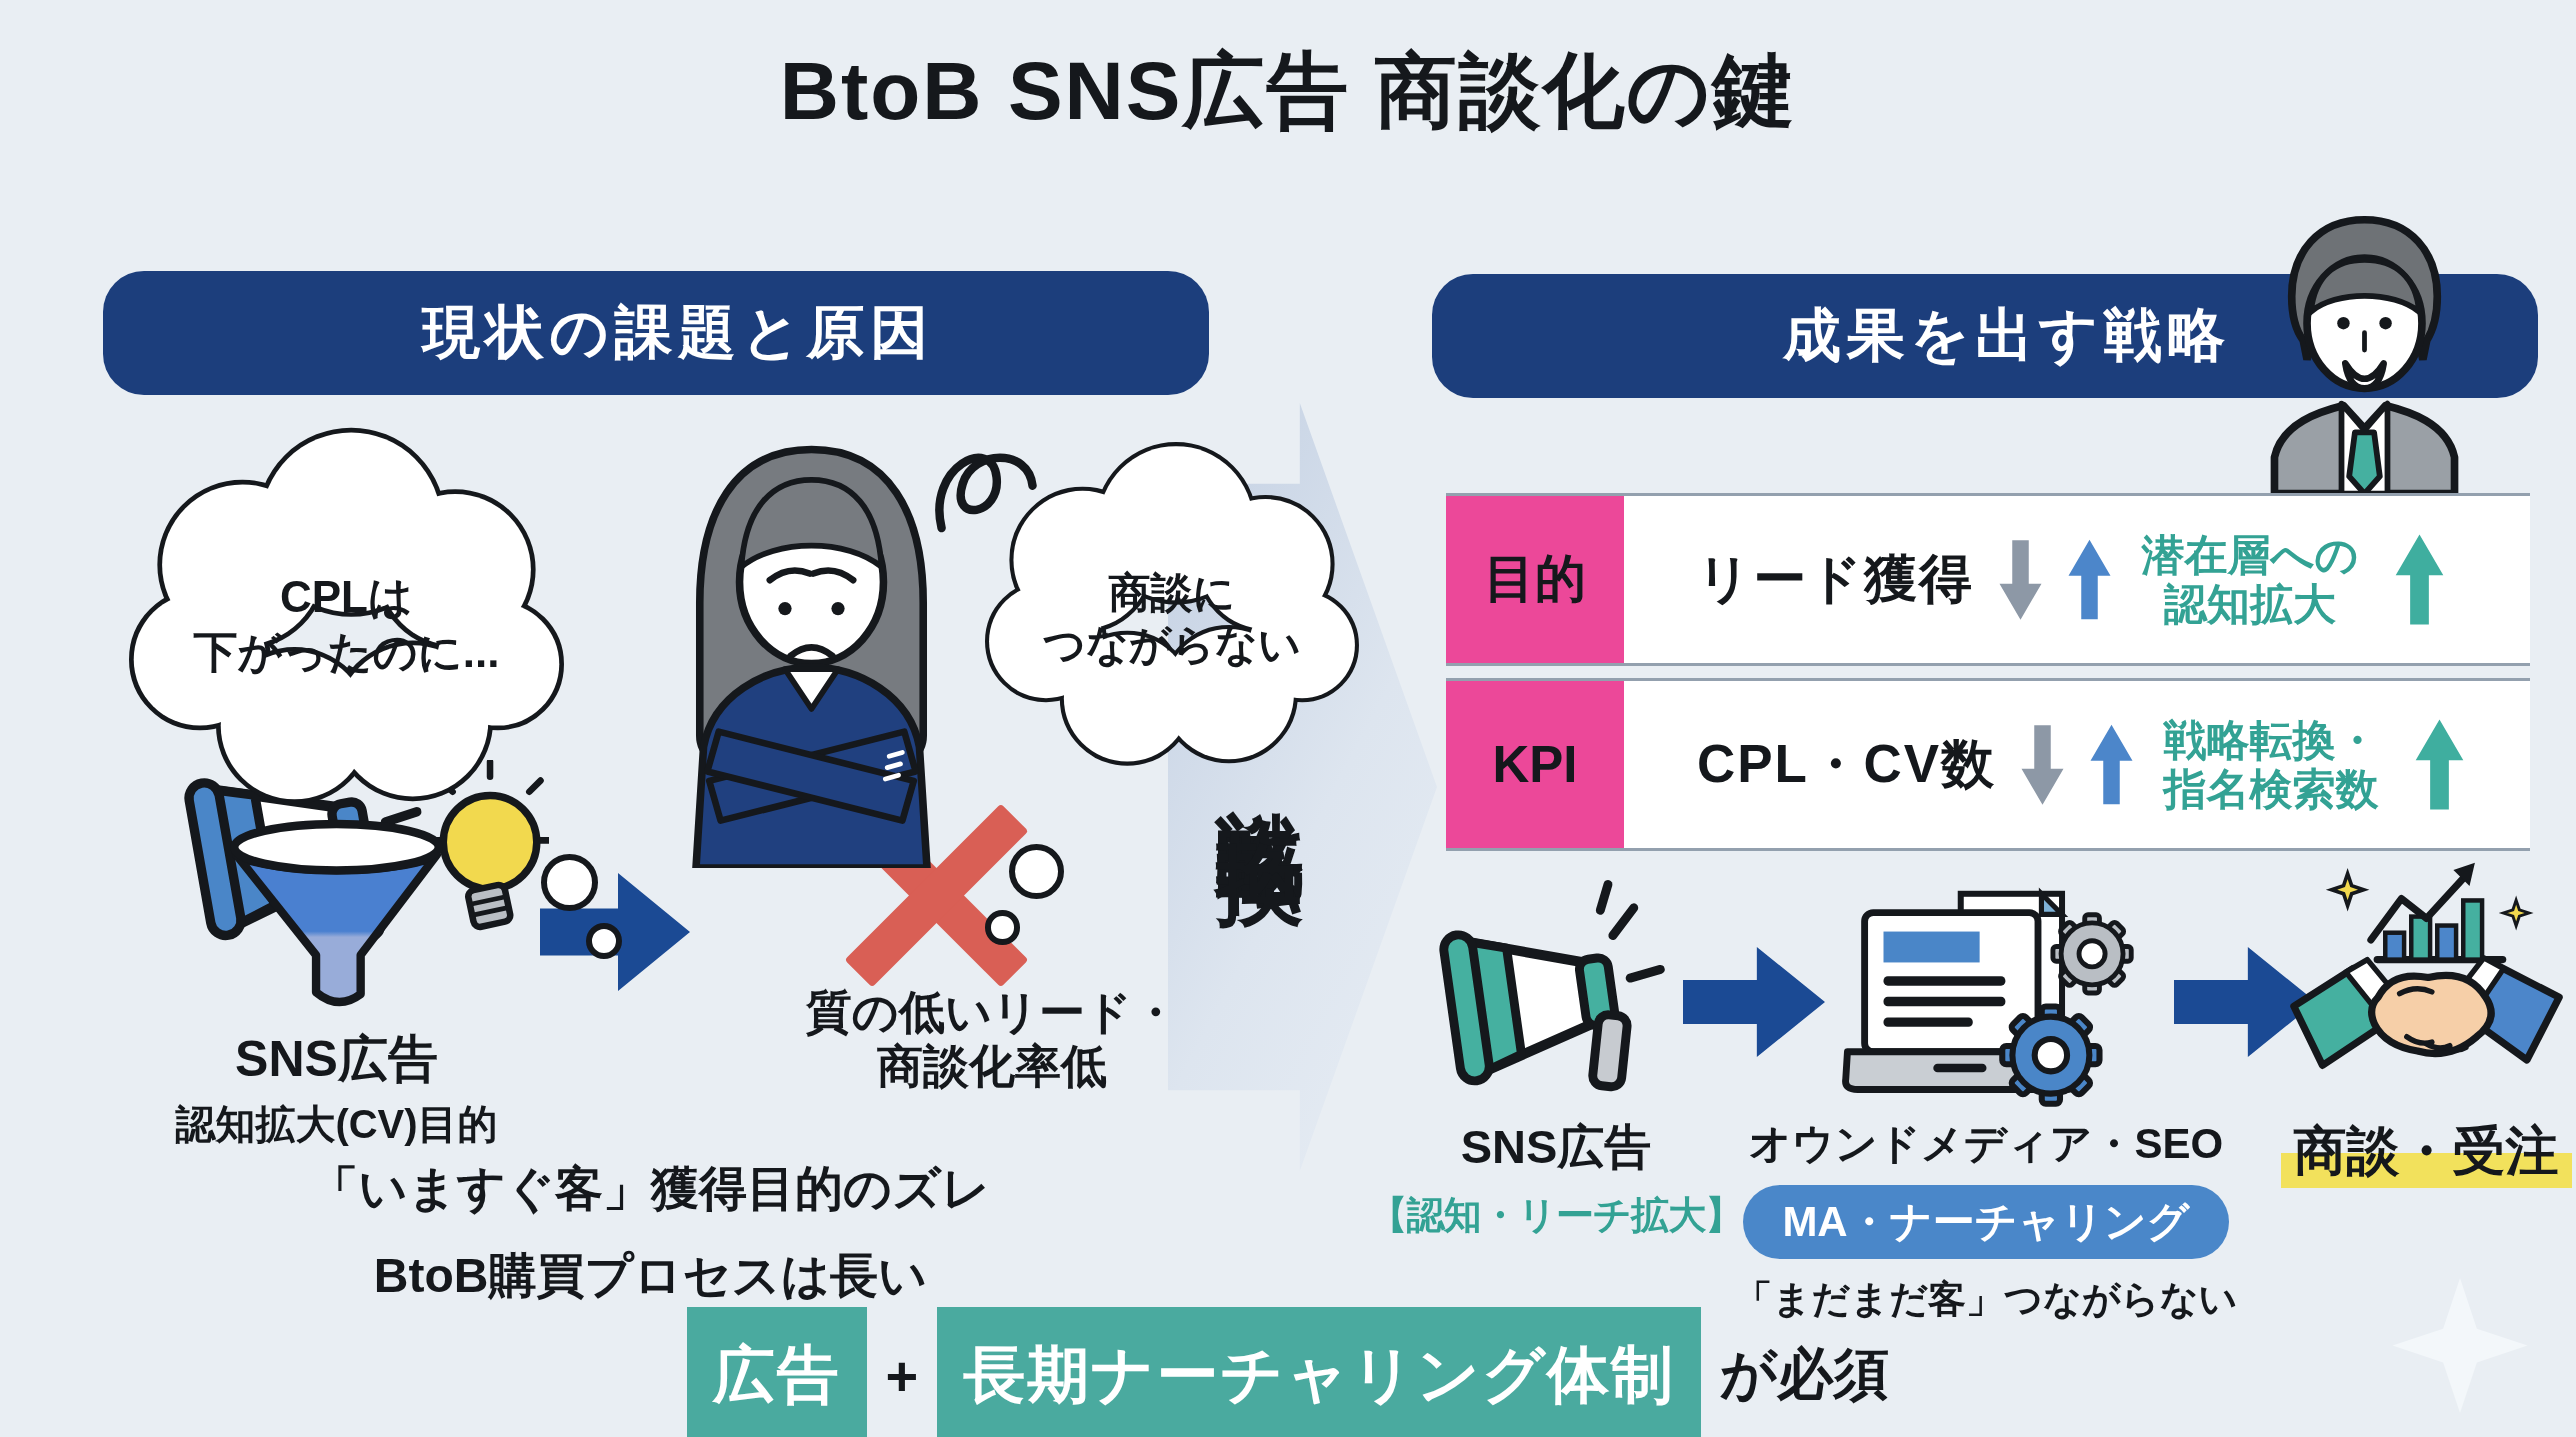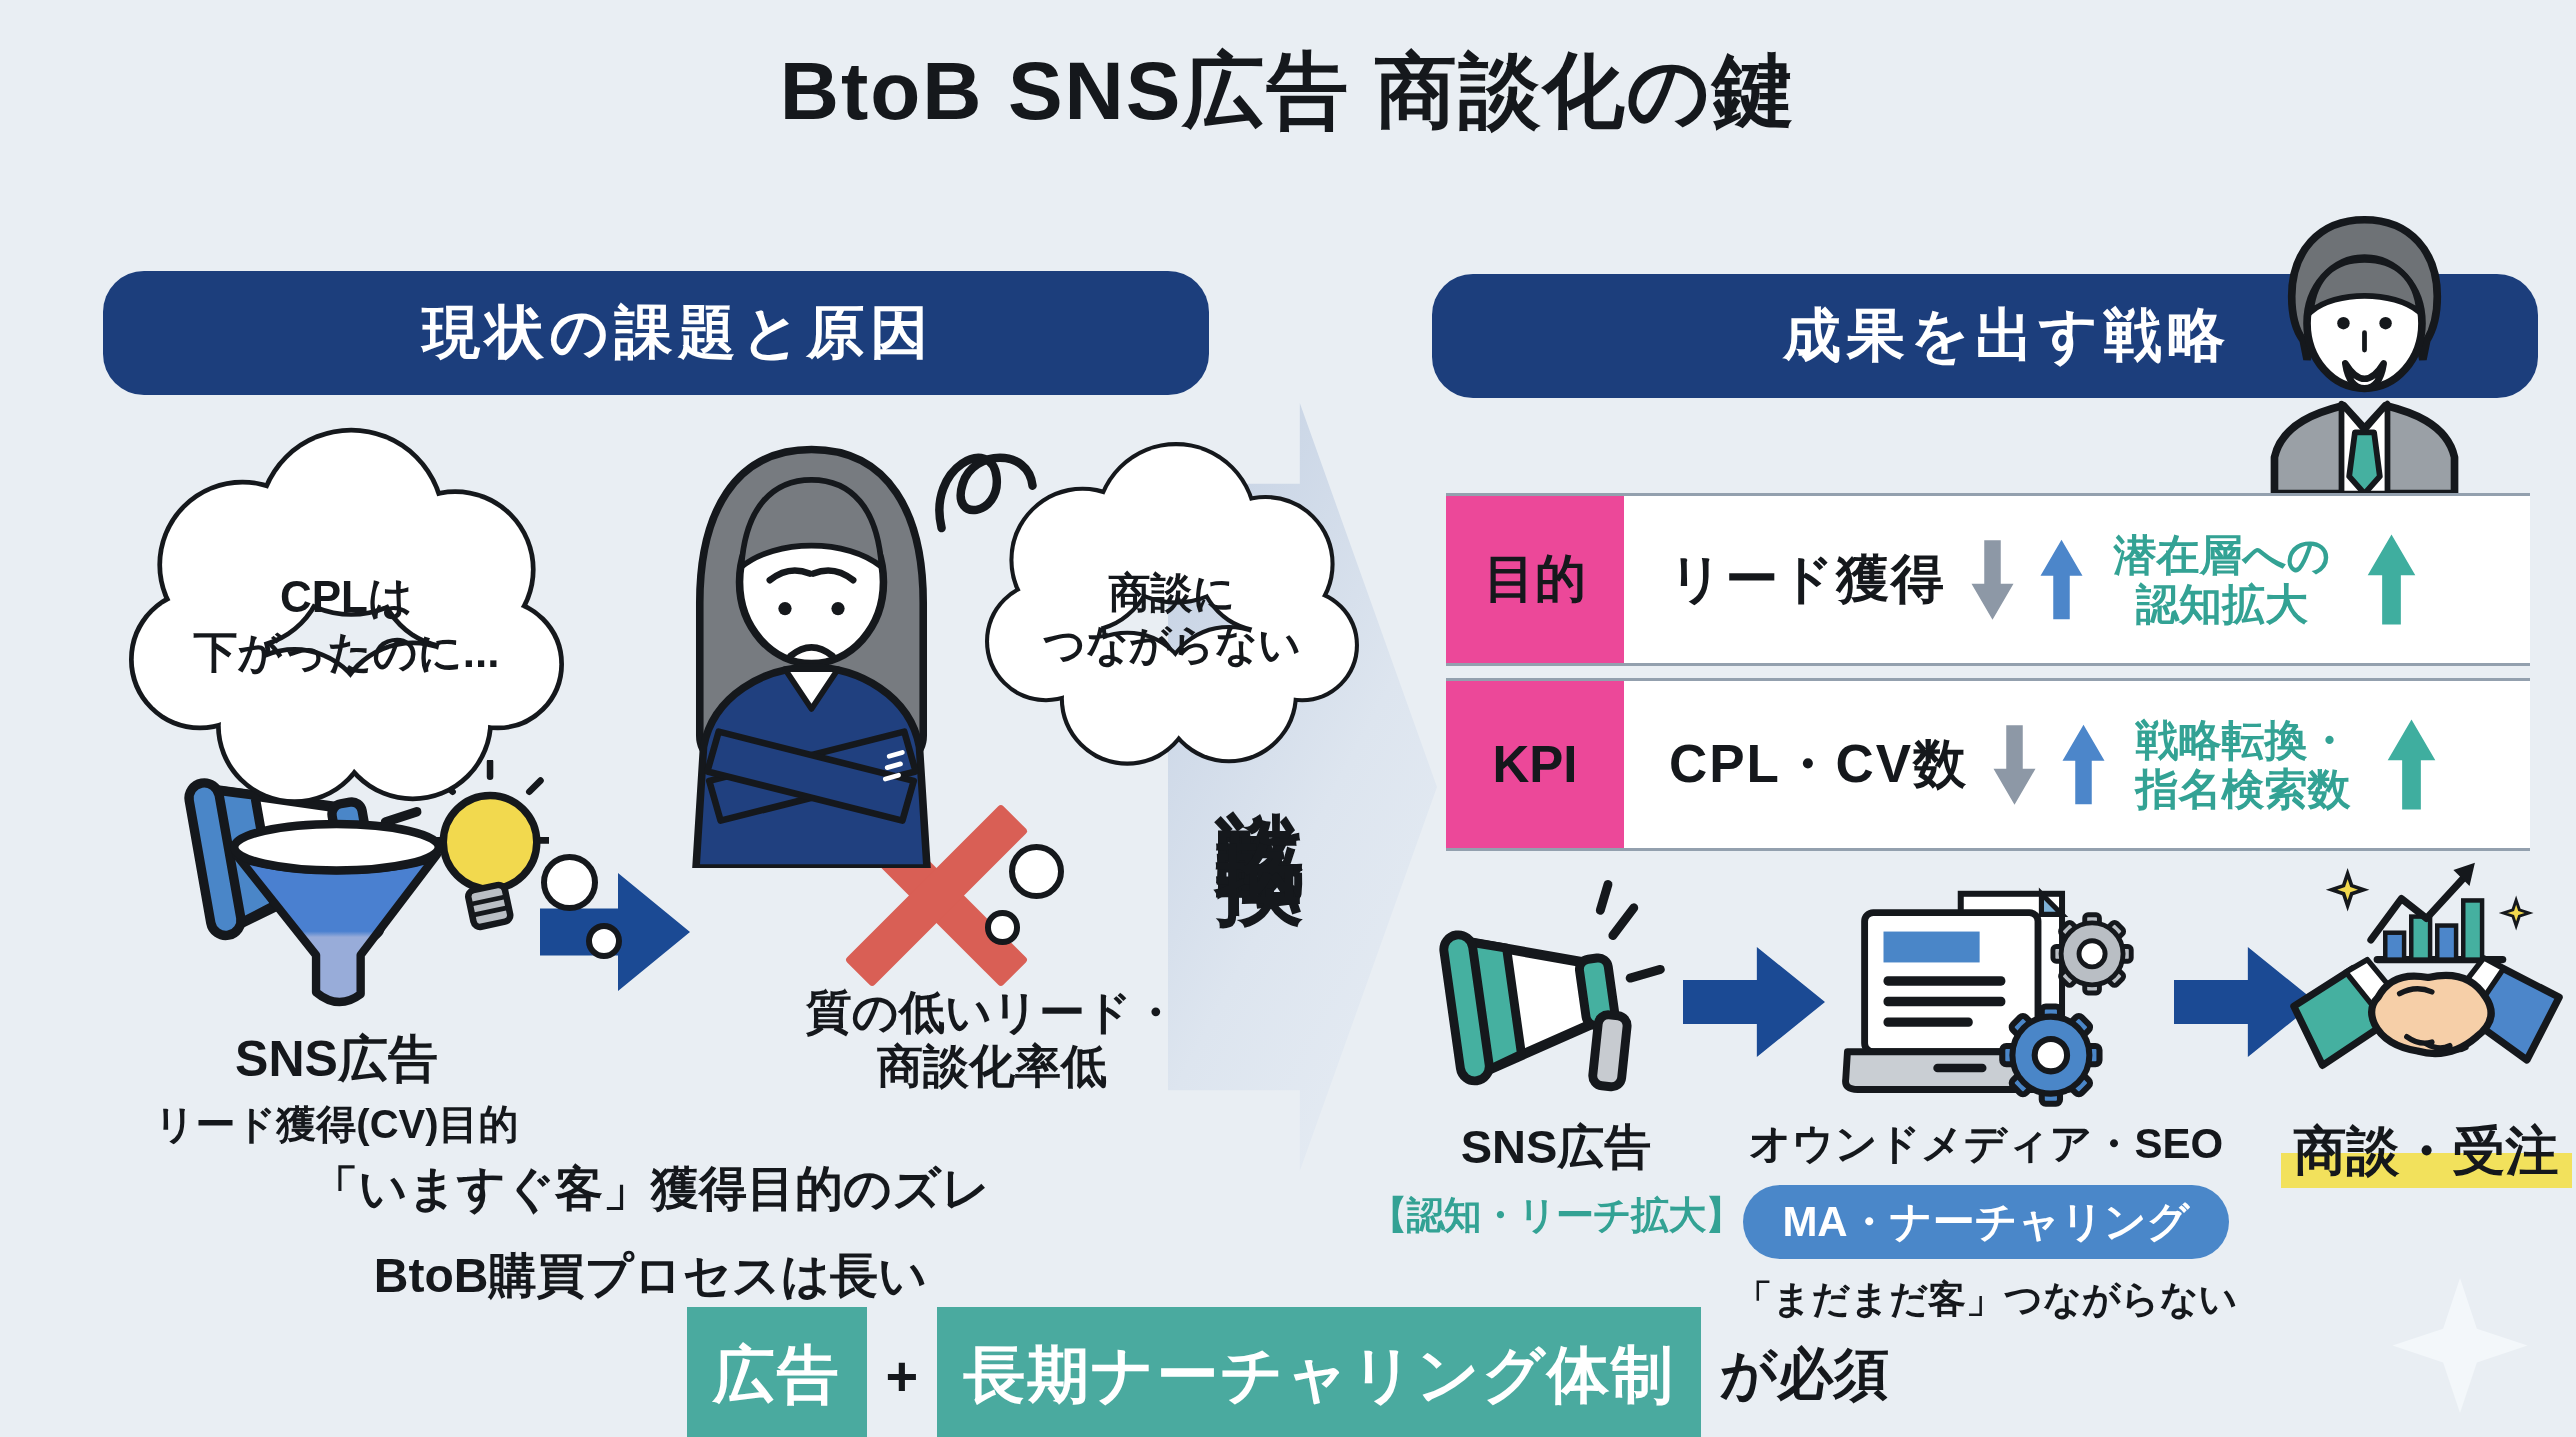--- a/index.html
+++ b/index.html
@@ -29,21 +29,21 @@
     background:linear-gradient(118deg,#c2cfe2 0%,#dde5ef 55%,#e7edf4 100%);
     clip-path:polygon(0 10.5%,49% 10.5%,49% 0,100% 50%,49% 100%,49% 89.5%,0 89.5%);}
   .transition-label{left:1196px;top:451px;width:129px;height:618px;z-index:2;
     writing-mode:vertical-rl;text-orientation:upright;font-size:88px;font-weight:900;letter-spacing:11.2px;
     display:flex;align-items:center;justify-content:center;}
 
   
   .rtable{left:1446px;top:493px;width:1084px;z-index:6;}
   .trow{display:flex;height:167px;background:#fff;border-top:3.7px solid #93a0ae;border-bottom:3.7px solid #93a0ae;margin-bottom:12px;}
   .tlabel{width:178px;background:#ec4899;display:flex;align-items:center;justify-content:center;font-size:51px;font-weight:800;}
-  .tcontent{flex:1;display:flex;align-items:center;padding-left:45px;gap:24px;}
+  .tcontent{flex:1;display:flex;align-items:center;padding-left:45px;gap:24px;margin-left:28px;}
   .tbefore{font-size:53px;font-weight:800;letter-spacing:1.9px;}
   .tafter{font-size:43px;font-weight:800;color:var(--teal);text-align:center;line-height:1.12;margin-left:5.6px;}
   .arr{display:block;}
 
   
   .fcol{top:880px;z-index:2;display:flex;flex-direction:column;align-items:center;transform:translateX(-50%);}
   .ficon{height:232px;display:flex;align-items:flex-end;justify-content:center;}
   .ftitle{font-size:47px;font-weight:800;margin-top:3.7px;}
   .fsub-teal{font-size:38px;font-weight:800;color:var(--teal);margin-top:11.2px;letter-spacing:-0.9px;}
   .badge{margin-top:13px;background:var(--badge-blue);color:#fff;font-size:42px;font-weight:800;
@@ -229,21 +229,21 @@
     </svg>
   </div>
   <div class="abs" style="left:225px;top:814px;">
     <svg width="223" height="204" viewBox="0 0 240 212">
       <path d="M12,40 C46,62 194,62 228,40 L146,148 L146,190 Q122,208 98,188 L98,148 Z" fill="url(#funnelGrad)" stroke="#15181c" stroke-width="9" stroke-linejoin="round"></path>
       <ellipse cx="120" cy="32" rx="110" ry="25" fill="#fff" stroke="#15181c" stroke-width="9"></ellipse>
     </svg>
   </div>
   <div class="abs funnel-labels">
     <div class="fl1">SNS広告</div>
-    <div class="fl2">リード獲得(CV)目的</div>
+    <div class="fl2">認知拡大(CV)目的</div>
   </div>
 
   <div class="abs navy-arrow" style="left:540px;top:873px;width:150px;height:118px;"></div>
 
   <div class="abs" style="left:833px;top:794px;width:206px;height:204px;">
     <div class="xbar" style="transform:rotate(45deg);"></div>
     <div class="xbar" style="transform:rotate(-45deg);"></div>
   </div>
   <div class="abs fail-caption preline">質の低いリード・
 商談化率低</div>

